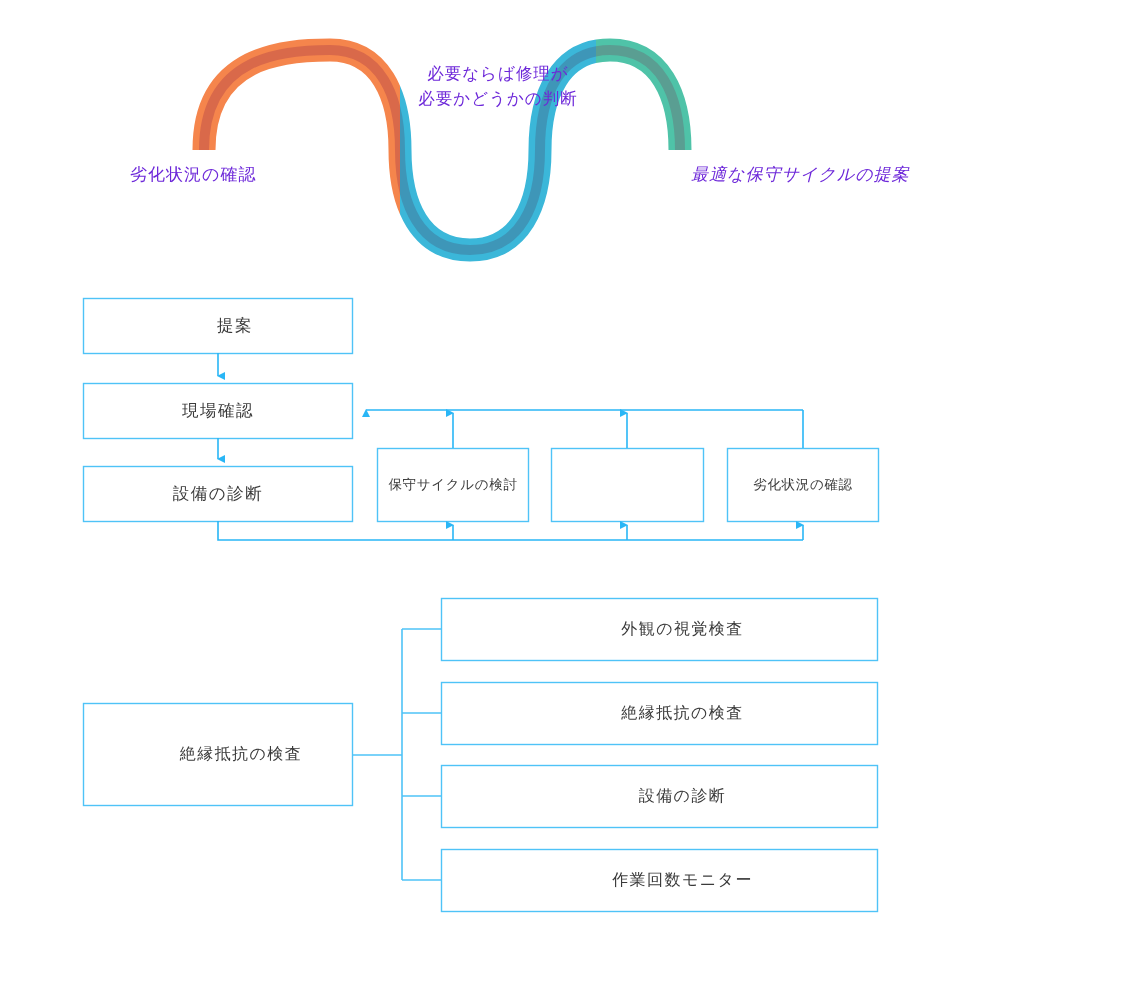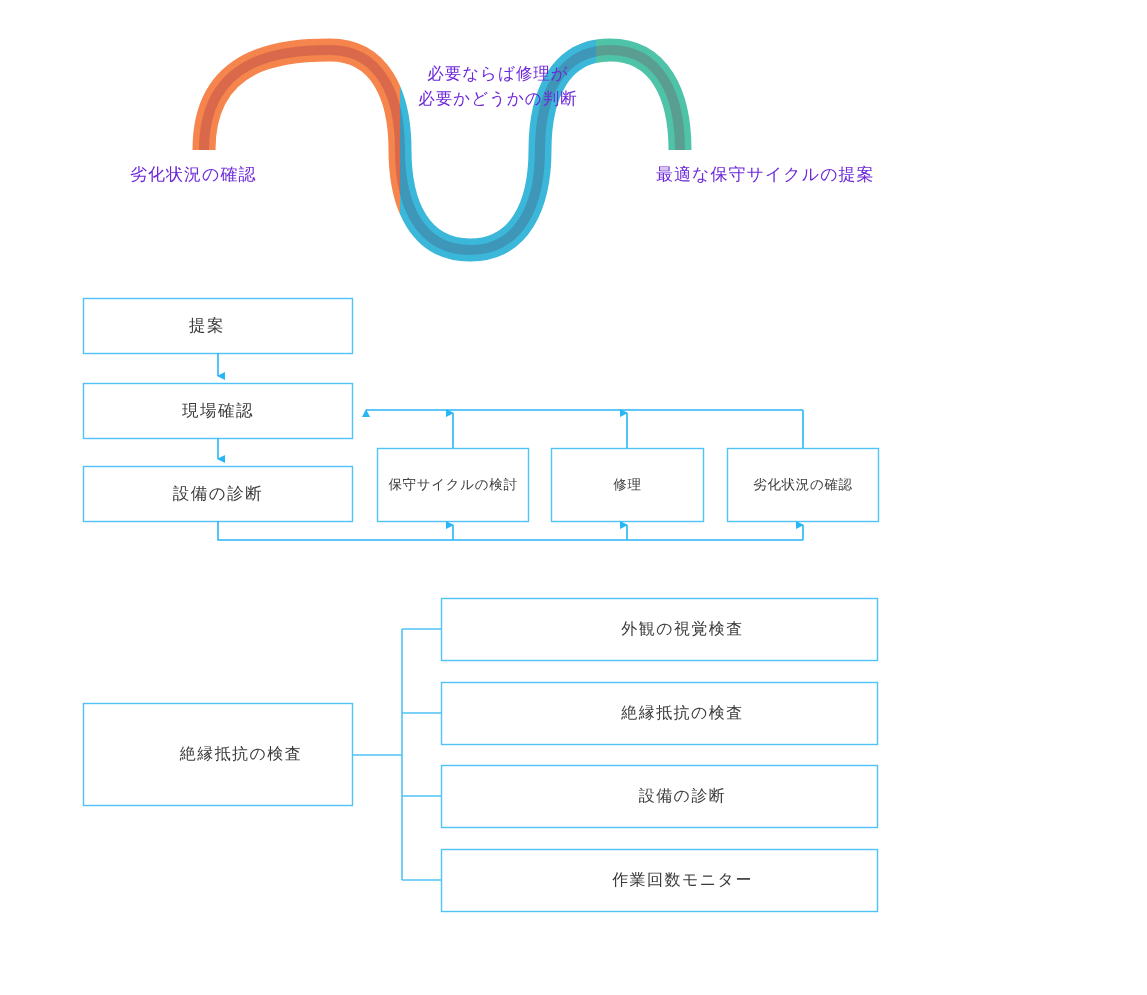--- a/index.html
+++ b/index.html
@@ -112,21 +112,21 @@
                C 400,205 420,250 470,250 C 520,250 540,205 540,150
                C 540,95 560,50 610,50 C 660,50 680,95 680,150" fill="none" stroke="#5A9E92" stroke-width="10" stroke-linecap="butt"></path>
     </g>
   </svg>
 
   <div class="txt wave-label" style="left:130px; top:163px;">劣化状況の確認</div>
 
   <div class="txt wave-center" style="left:400px; top:62px; width:196px;"><span>必要ならば修理が</span>
 <span>必要かどうかの判断</span></div>
 
-  <div class="txt wave-label" style="left:656px; top:163px;">最適な保守サイクルの提案</div>
+  <div class="txt wave-label" style="left:691px; top:163px;font-style:italic;">最適な保守サイクルの提案</div>
 
   <svg class="flow-svg" viewBox="0 0 1147 300">
     <defs>
       <marker id="arrDown" markerWidth="10" markerHeight="10" refX="5" refY="8" orient="auto" markerUnits="userSpaceOnUse">
         <path d="M 1,1 L 9,1 L 5,9 Z" fill="#29B6F6"></path>
       </marker>
       <marker id="arrUp" markerWidth="10" markerHeight="10" refX="5" refY="8" orient="auto" markerUnits="userSpaceOnUse">
         <path d="M 1,1 L 9,1 L 5,9 Z" fill="#29B6F6"></path>
       </marker>
       <marker id="arrLeft" markerWidth="10" markerHeight="10" refX="5" refY="8" orient="auto" markerUnits="userSpaceOnUse">
@@ -149,26 +149,25 @@
     <line x1="803" y1="168" x2="803" y2="130" stroke="#29B6F6" stroke-width="1.6"></line>
     <line x1="627" y1="168" x2="627" y2="133" stroke="#29B6F6" stroke-width="1.6" marker-end="url(#arrUp)"></line>
     <line x1="453" y1="168" x2="453" y2="133" stroke="#29B6F6" stroke-width="1.6" marker-end="url(#arrUp)"></line>
 
     <path d="M 218,241 L 218,260 L 803,260" fill="none" stroke="#29B6F6" stroke-width="1.6"></path>
     <line x1="453" y1="260" x2="453" y2="245" stroke="#29B6F6" stroke-width="1.6" marker-end="url(#arrUp)"></line>
     <line x1="627" y1="260" x2="627" y2="245" stroke="#29B6F6" stroke-width="1.6" marker-end="url(#arrUp)"></line>
     <line x1="803" y1="260" x2="803" y2="245" stroke="#29B6F6" stroke-width="1.6" marker-end="url(#arrUp)"></line>
   </svg>
 
-  <div class="box-label lbl-lg" style="left:72px; top:298px; width:270px; height:56px;">提案</div>
+  <div class="box-label lbl-lg" style="left:100px; top:298px; width:270px; height:56px;">提案</div>
   <div class="box-label lbl-lg" style="left:83px; top:383px; width:270px; height:56px;">現場確認</div>
   <div class="box-label lbl-lg" style="left:83px; top:466px; width:270px; height:56px;">設備の診断</div>
 
   <div class="box-label lbl-sm" style="left:377px; top:448px; width:152px; height:74px;">保守サイクルの検討</div>
-  <div class="box-label lbl-sm" style="left:551px; top:448px; width:153px; height:74px;">修理</div>
   <div class="box-label lbl-sm" style="left:727px; top:448px; width:152px; height:74px;">劣化状況の確認</div>
 
   <svg class="tree-svg" viewBox="0 0 1147 360">
 
     <rect x="83.5" y="123.5" width="269" height="102" fill="#ffffff" stroke="#4FC3F7" stroke-width="1.4"></rect>
 
     <rect x="441.5" y="18.5" width="436" height="62" fill="#ffffff" stroke="#4FC3F7" stroke-width="1.4"></rect>
     <rect x="441.5" y="102.5" width="436" height="62" fill="#ffffff" stroke="#4FC3F7" stroke-width="1.4"></rect>
     <rect x="441.5" y="185.5" width="436" height="62" fill="#ffffff" stroke="#4FC3F7" stroke-width="1.4"></rect>
     <rect x="441.5" y="269.5" width="436" height="62" fill="#ffffff" stroke="#4FC3F7" stroke-width="1.4"></rect>

